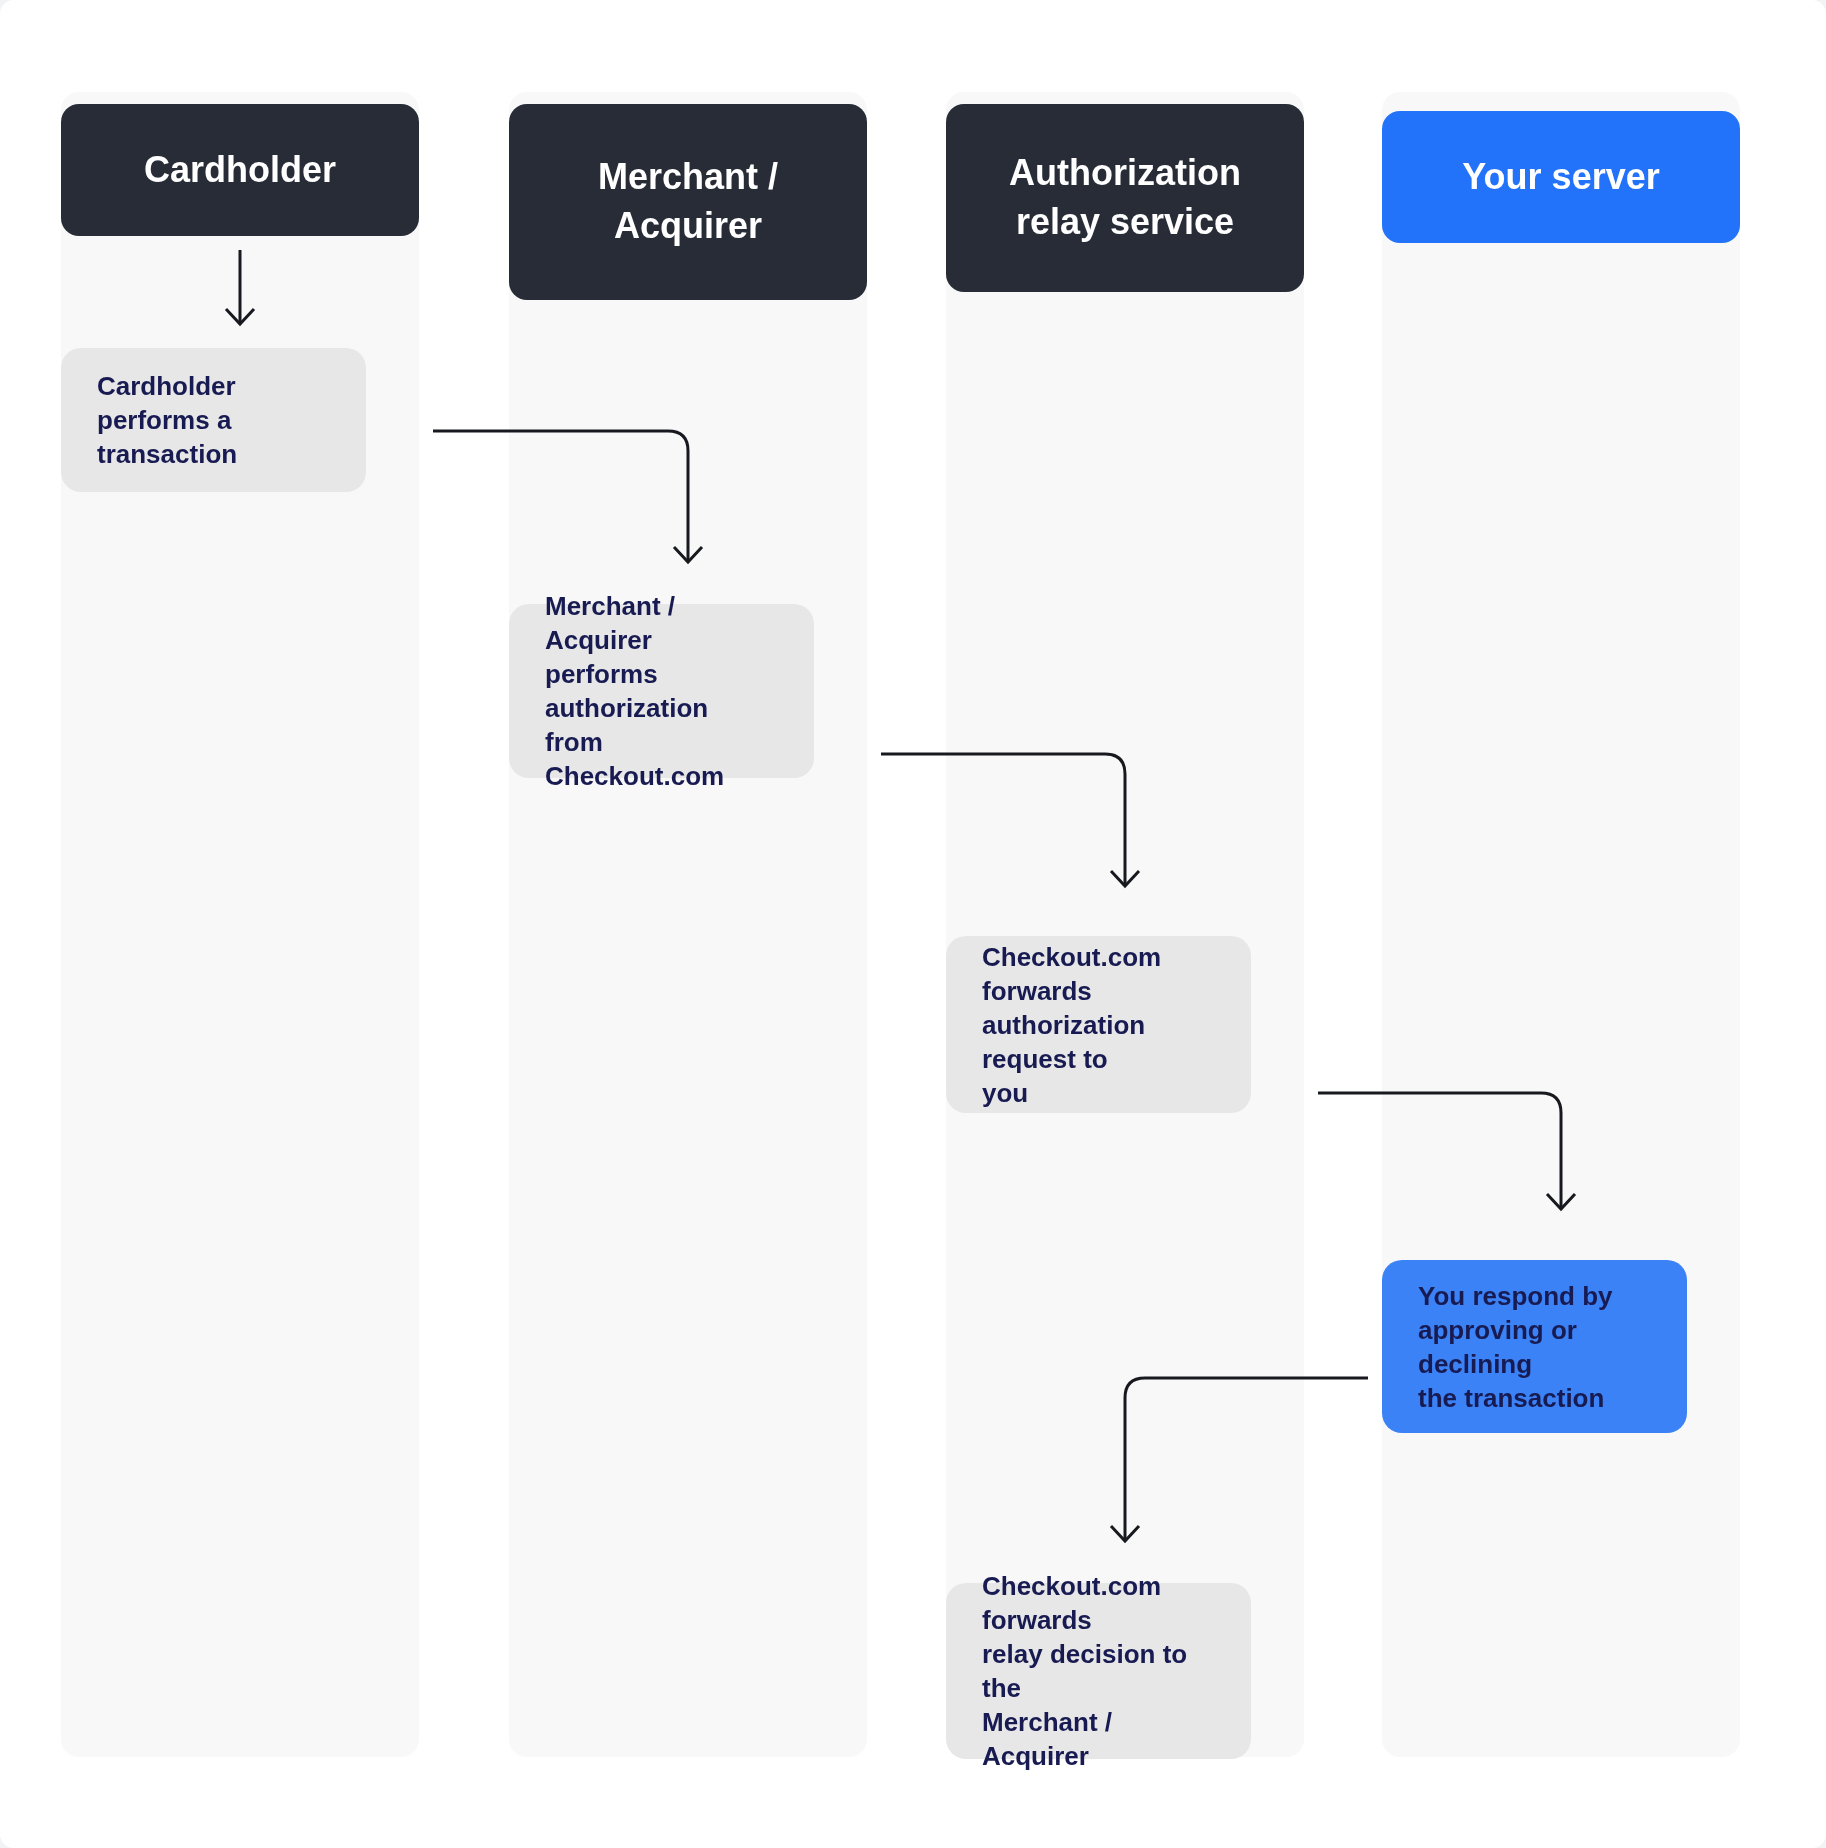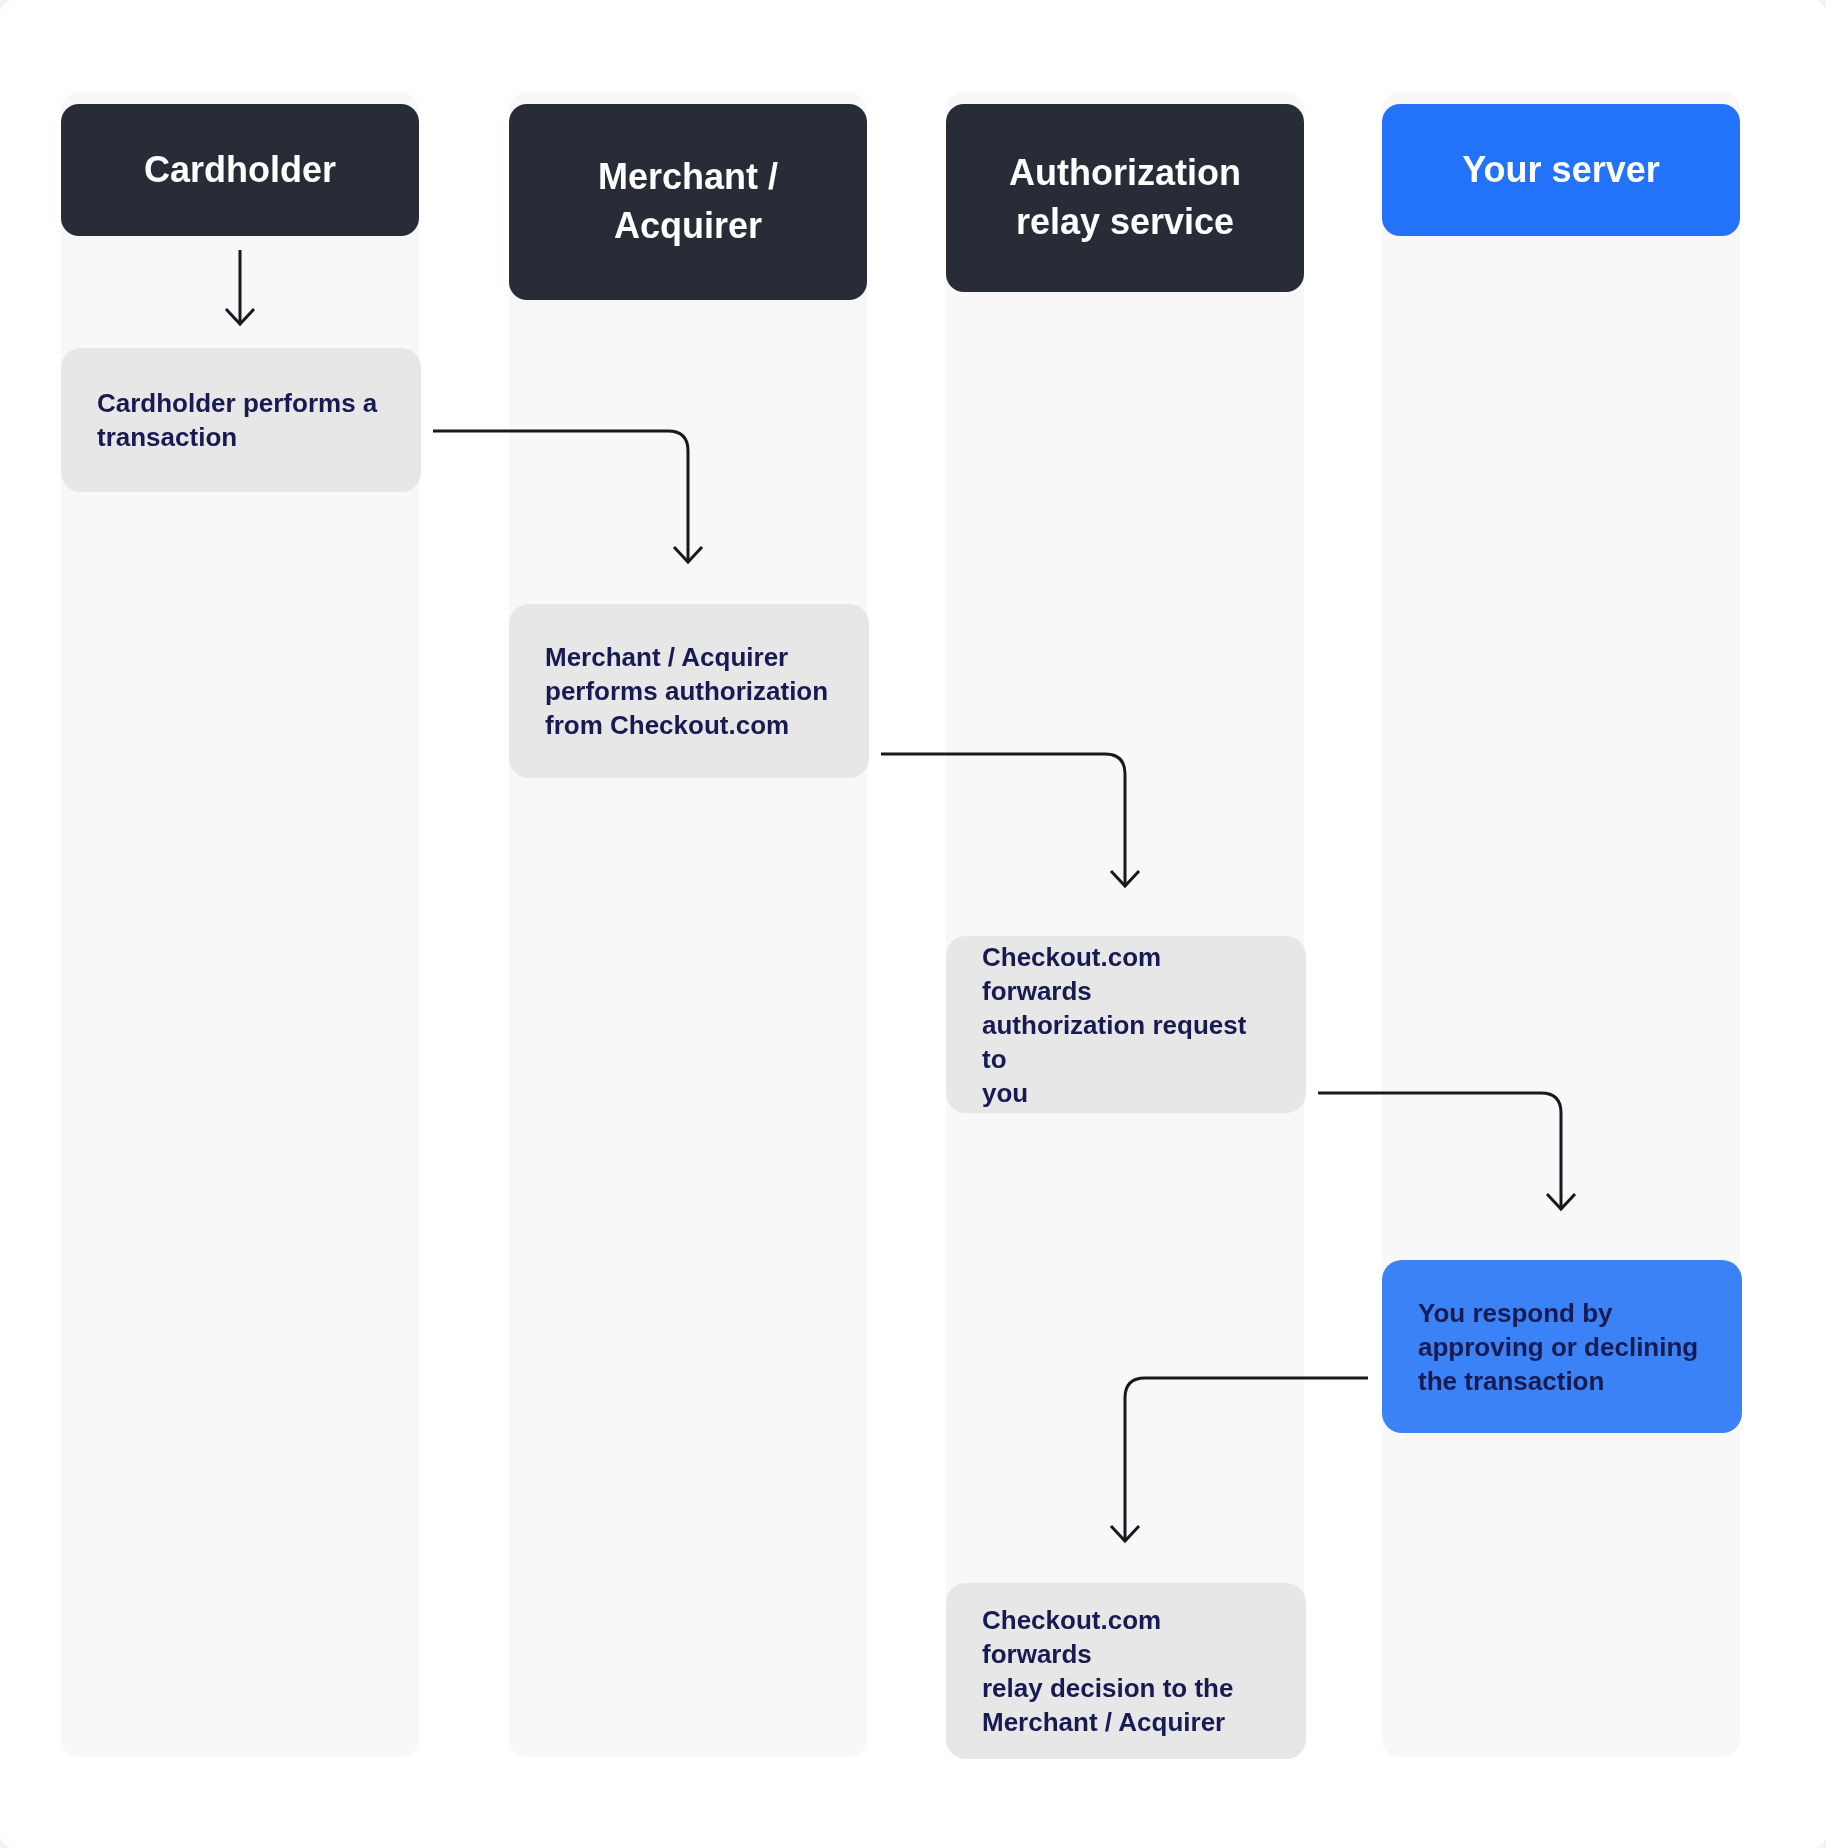--- a/index.html
+++ b/index.html
@@ -16,24 +16,24 @@
     position:absolute;top:92px;width:358px;height:1665px;
     background:#f8f8f8;border-radius:18px;
   }
   .lane-header{
     position:absolute;top:12px;left:0;width:358px;
     display:flex;align-items:center;justify-content:center;
     text-align:center;border-radius:18px;
     background:#272c37;color:#ffffff;
     font-size:36px;font-weight:700;line-height:1.35;
   }
-  .lane-header.blue{background:#2273fa;}
+  .lane-header.blue{background:#2273fa;margin-top:7px;}
   .lane-header span{display:block;}
   .step{
-    position:absolute;width:360px;box-sizing:border-box;
+    position:absolute;width:305px;box-sizing:border-box;
     background:#e8e7e7;border-radius:20px;
     display:flex;flex-direction:column;justify-content:center;
     padding:8px 36px;
     color:#181b52;font-size:26px;font-weight:600;line-height:34px;
     text-align:left;
   }
   .step.blue{background:#3b82f6;}
   .step span{display:block;}
   svg.arrows{
     position:absolute;left:0;top:0;width:1826px;height:1848px;

